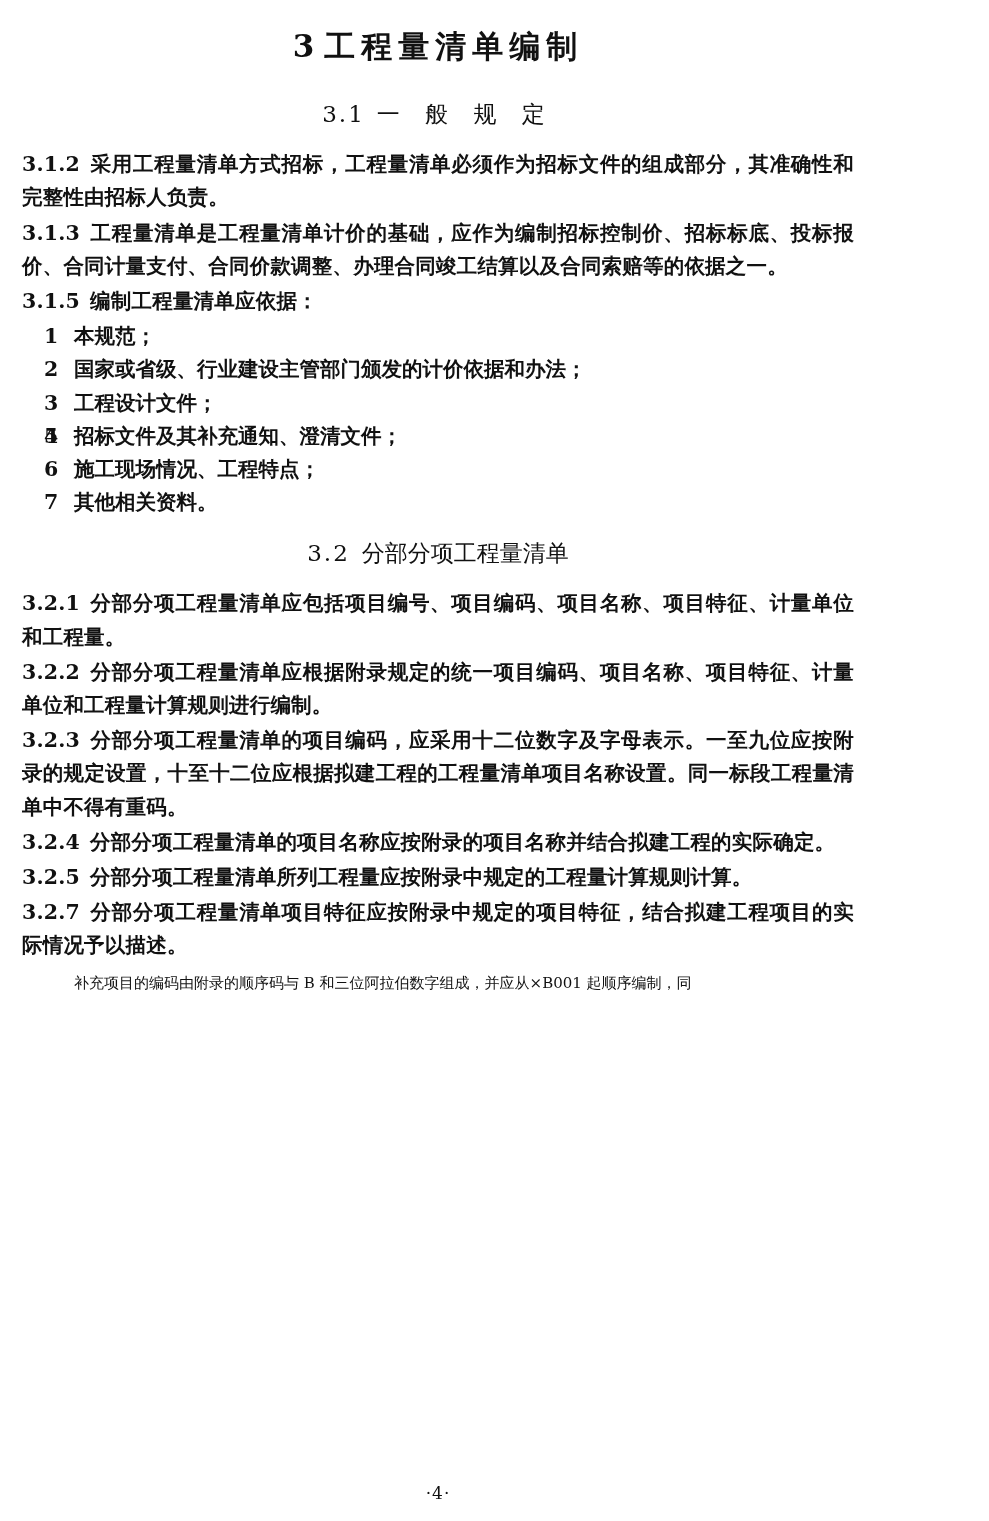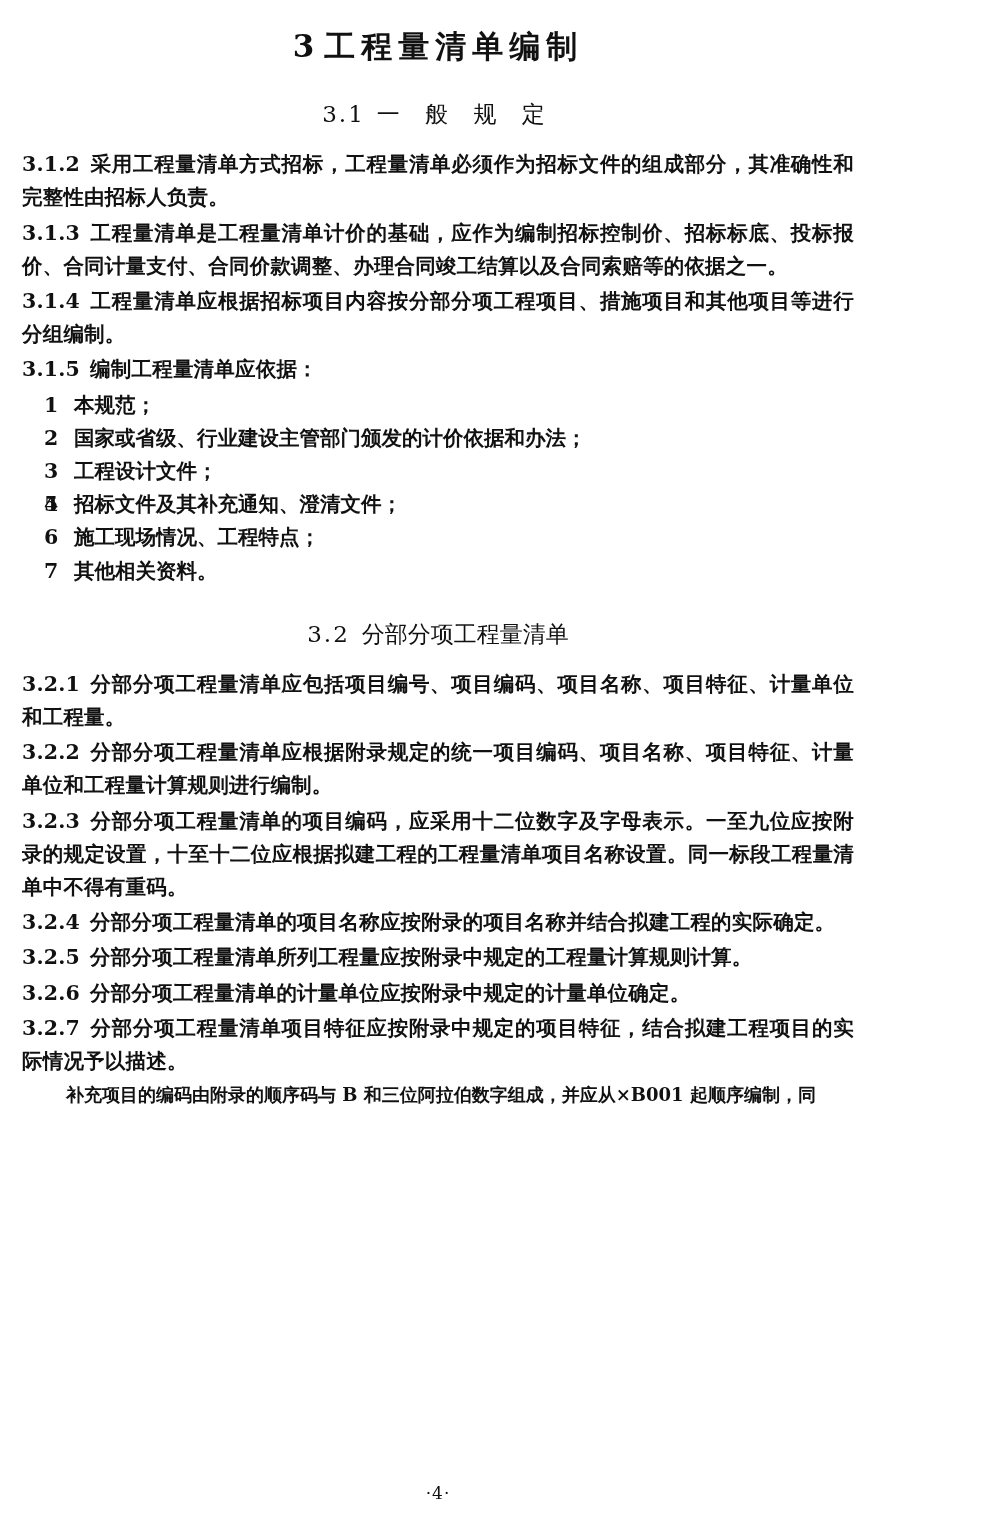--- a/index.html
+++ b/index.html
@@ -76,27 +76,27 @@
     margin: 0;
   }
   ol.sublist li .idx {
     position: absolute;
     left: 22px;
     width: 20px;
     text-align: left;
     font-weight: bold;
   }
   .gap-before-32 {
-    margin-top: 32px;
+    margin-top: 20px;
   }
   p.continuation {
-    font-size: 18px;
+    font-size: 15px;
     line-height: 1.62;
-    margin: 0;
-    font-weight: bold;
+    margin: 8px;
+    font-weight: normal;
     text-align: justify;
     text-justify: inter-ideograph;
     text-indent: 44px;
   }
   .page-number {
     position: absolute;
     left: 0;
     right: 0;
     bottom: 18px;
     text-align: center;
@@ -118,23 +118,20 @@
     <span class="sec-num">3.1</span><span>一 般 规 定</span>
   </h2>
 
   <p class="clause">
     <span class="cnum">3.1.2</span><span class="body">采用工程量清单方式招标，工程量清单必须作为招标文件的组成部分，其准确性和完整性由招标人负责。</span>
   </p>
   <p class="clause">
     <span class="cnum">3.1.3</span><span class="body">工程量清单是工程量清单计价的基础，应作为编制招标控制价、招标标底、投标报价、合同计量支付、合同价款调整、办理合同竣工结算以及合同索赔等的依据之一。</span>
   </p>
   <p class="clause">
-    <span class="cnum">3.1.4</span><span class="body">工程量清单应根据招标项目内容按分部分项工程项目、措施项目和其他项目等进行分组编制。</span>
-  </p>
-  <p class="clause">
     <span class="cnum">3.1.5</span><span class="body">编制工程量清单应依据：</span>
   </p>
 
   <ol class="sublist">
     <li><span class="idx">1</span><span>本规范；</span></li>
     <li><span class="idx">2</span><span>国家或省级、行业建设主管部门颁发的计价依据和办法；</span></li>
     <li><span class="idx">3</span><span>工程设计文件；</span></li>
     <li><span class="idx">4</span></li>
     <li><span class="idx">5</span><span>招标文件及其补充通知、澄清文件；</span></li>
     <li><span class="idx">6</span><span>施工现场情况、工程特点；</span></li>
@@ -154,23 +151,20 @@
   <p class="clause">
     <span class="cnum">3.2.3</span><span class="body">分部分项工程量清单的项目编码，应采用十二位数字及字母表示。一至九位应按附录的规定设置，十至十二位应根据拟建工程的工程量清单项目名称设置。同一标段工程量清单中不得有重码。</span>
   </p>
   <p class="clause">
     <span class="cnum">3.2.4</span><span class="body">分部分项工程量清单的项目名称应按附录的项目名称并结合拟建工程的实际确定。</span>
   </p>
   <p class="clause">
     <span class="cnum">3.2.5</span><span class="body">分部分项工程量清单所列工程量应按附录中规定的工程量计算规则计算。</span>
   </p>
   <p class="clause">
-    <span class="cnum">3.2.6</span><span class="body">分部分项工程量清单的计量单位应按附录中规定的计量单位确定。</span>
-  </p>
-  <p class="clause">
     <span class="cnum">3.2.7</span><span class="body">分部分项工程量清单项目特征应按附录中规定的项目特征，结合拟建工程项目的实际情况予以描述。</span>
   </p>
 
   <p class="continuation">补充项目的编码由附录的顺序码与 B 和三位阿拉伯数字组成，并应从×B001 起顺序编制，同</p>
 
   <div class="page-number">·4·</div>
 
 </div>
 
 </body></html>

